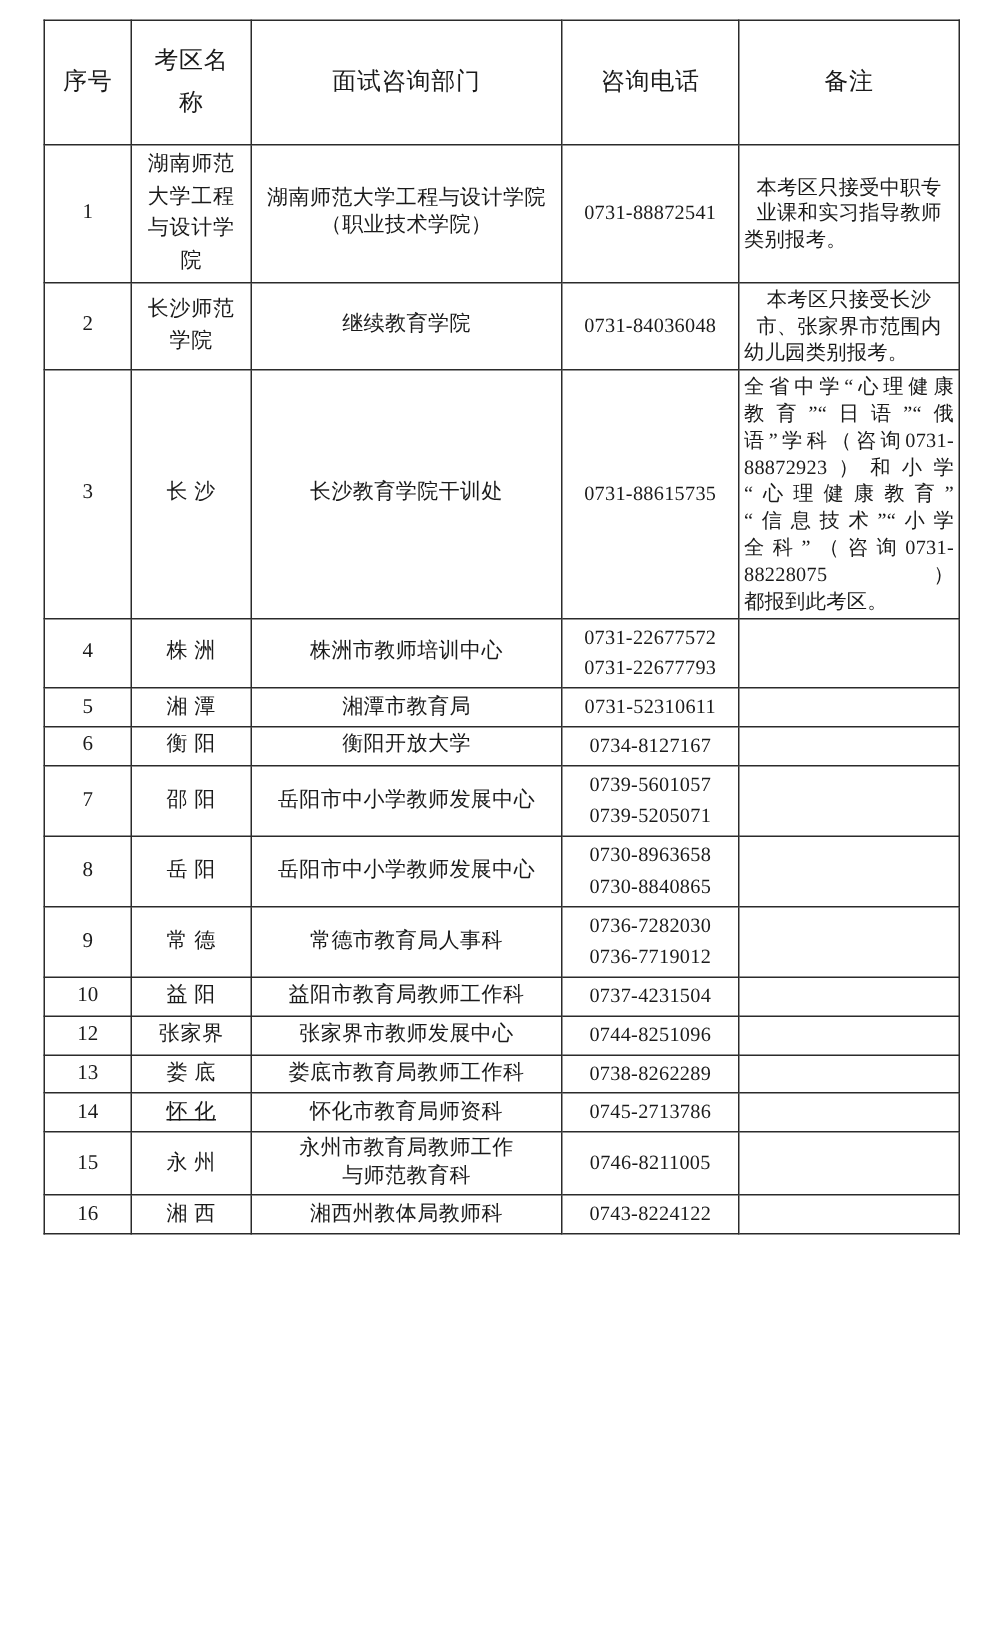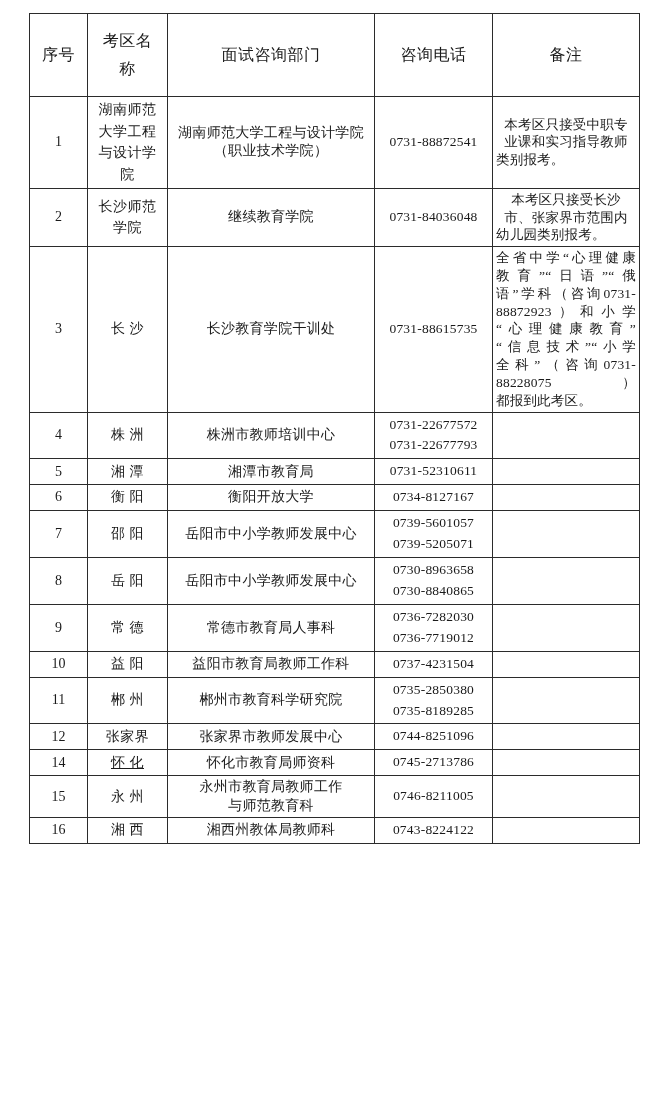--- a/index.html
+++ b/index.html
@@ -283,43 +283,42 @@
           </td>
           <td class="dept">
             <span class="line">益阳市教育局教师工作科</span>
           </td>
           <td class="phone">
             <span class="line">0737-4231504</span>
           </td>
           <td class="remark center empty"></td>
         </tr>
         <tr>
-          <td class="idx">11</td>
-          <td class="area">
-            <span class="line" style="display: block;">郴 州</span>
-          </td>
-          <td class="dept">
-            <span class="line">郴州市教育科学研究院</span>
-          </td>
-          <td class="phone">
-            <span class="line">0735-2850380</span>
-            <span class="line">0735-8189285</span>
-          </td>
-          <td class="remark center empty"></td>
-        </tr>
-        <tr>
           <td class="idx">12</td>
           <td class="area">
             <span class="line" style="display: block;">张家界</span>
           </td>
           <td class="dept">
             <span class="line">张家界市教师发展中心</span>
           </td>
           <td class="phone">
             <span class="line">0744-8251096</span>
+          </td>
+          <td class="remark center empty"></td>
+        </tr>
+        <tr>
+          <td class="idx">13</td>
+          <td class="area">
+            <span class="line" style="display: block;">娄 底</span>
+          </td>
+          <td class="dept">
+            <span class="line">娄底市教育局教师工作科</span>
+          </td>
+          <td class="phone">
+            <span class="line">0738-8262289</span>
           </td>
           <td class="remark center empty"></td>
         </tr>
         <tr>
           <td class="idx">14</td>
           <td class="area">
             <span class="line" style="display: block; text-decoration: underline;">怀 化</span>
           </td>
           <td class="dept">
             <span class="line">怀化市教育局师资科</span>

